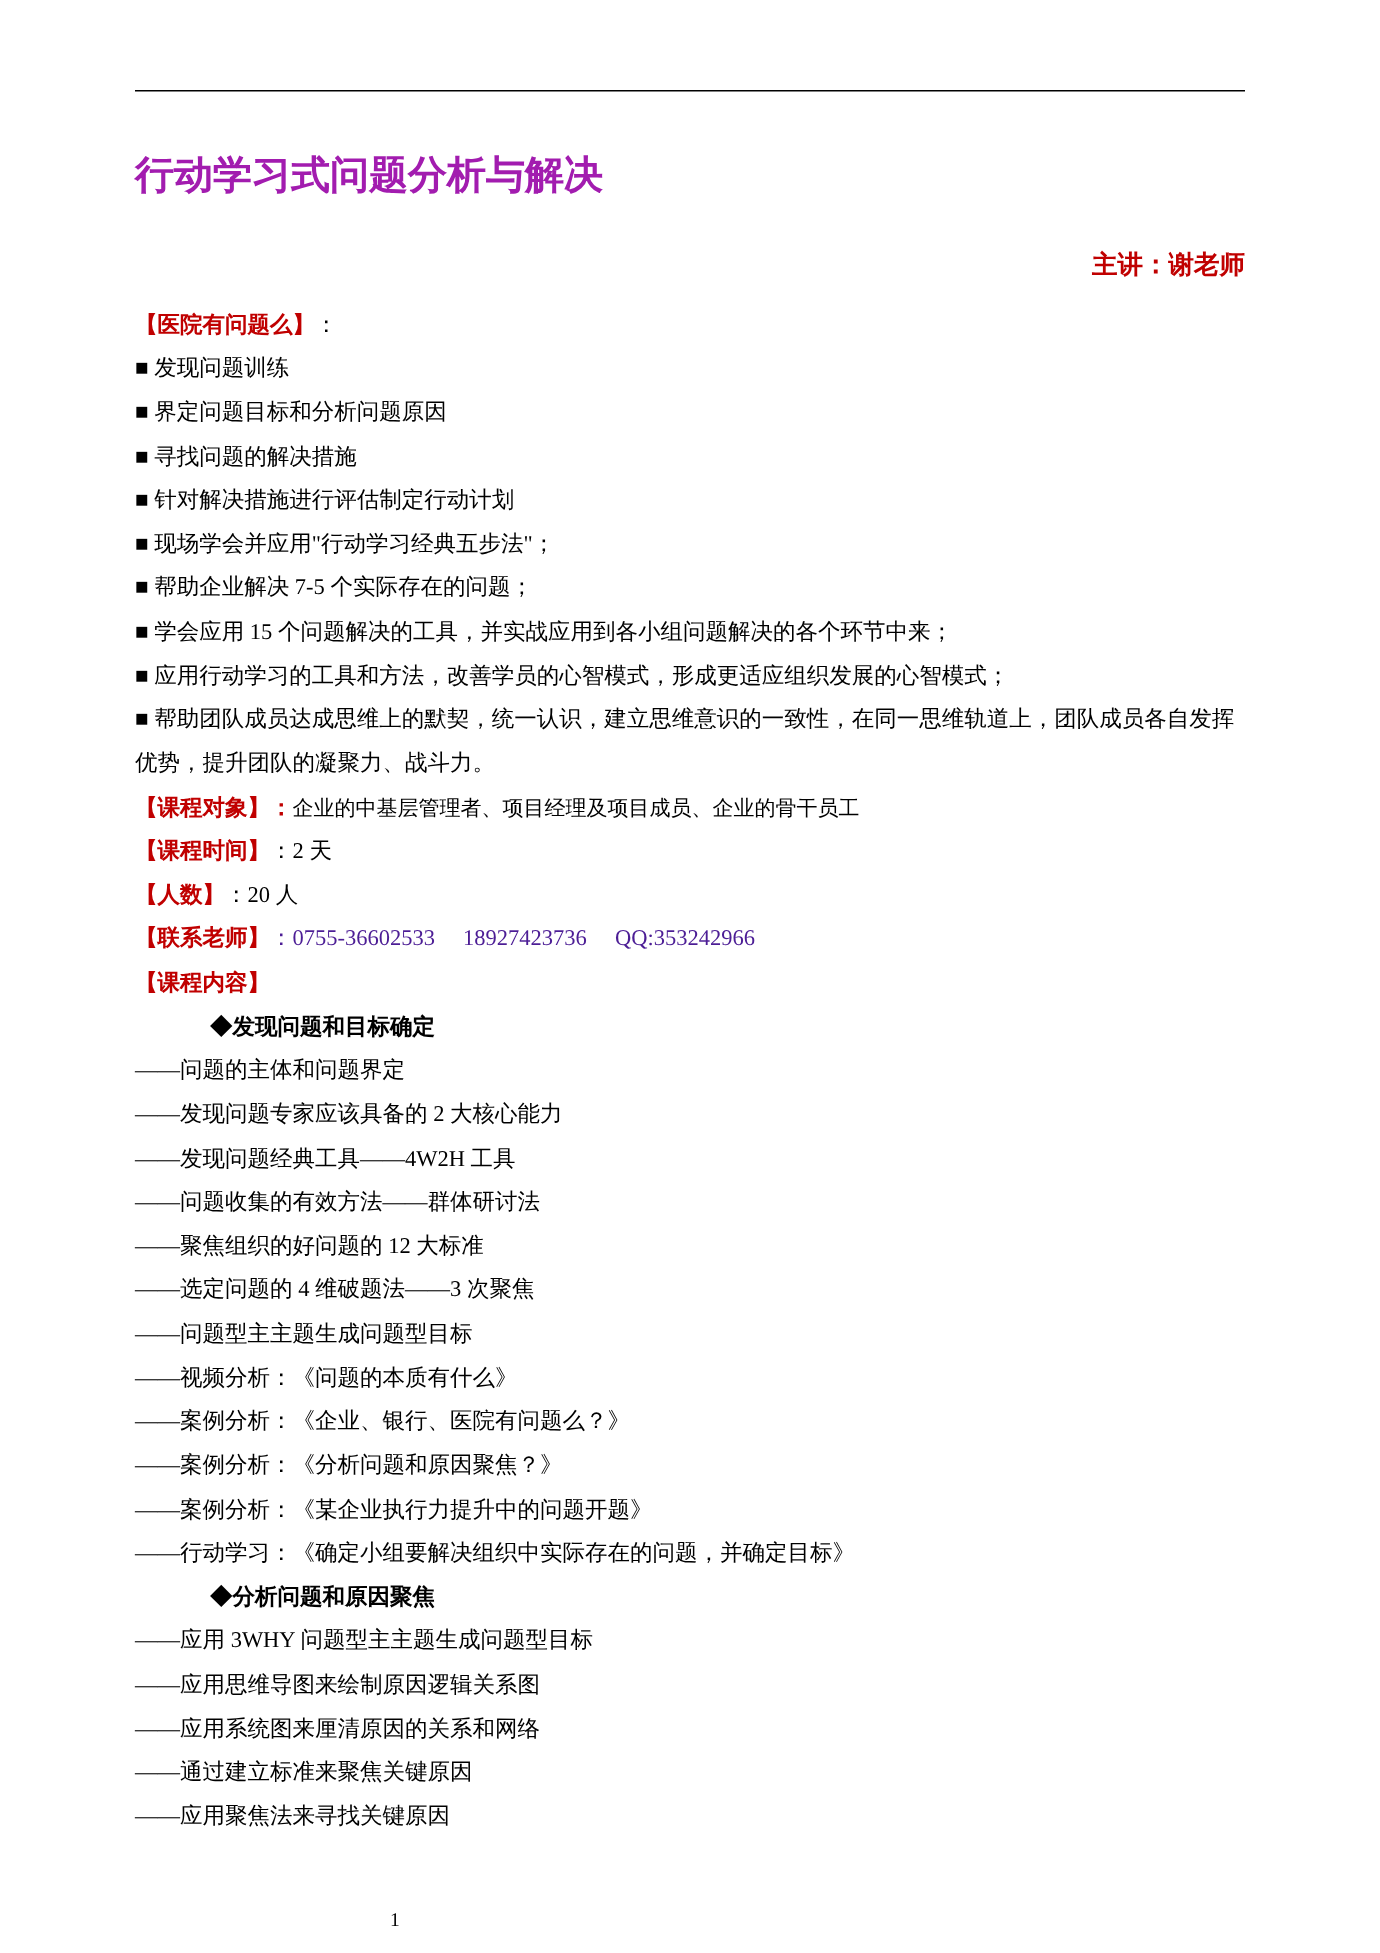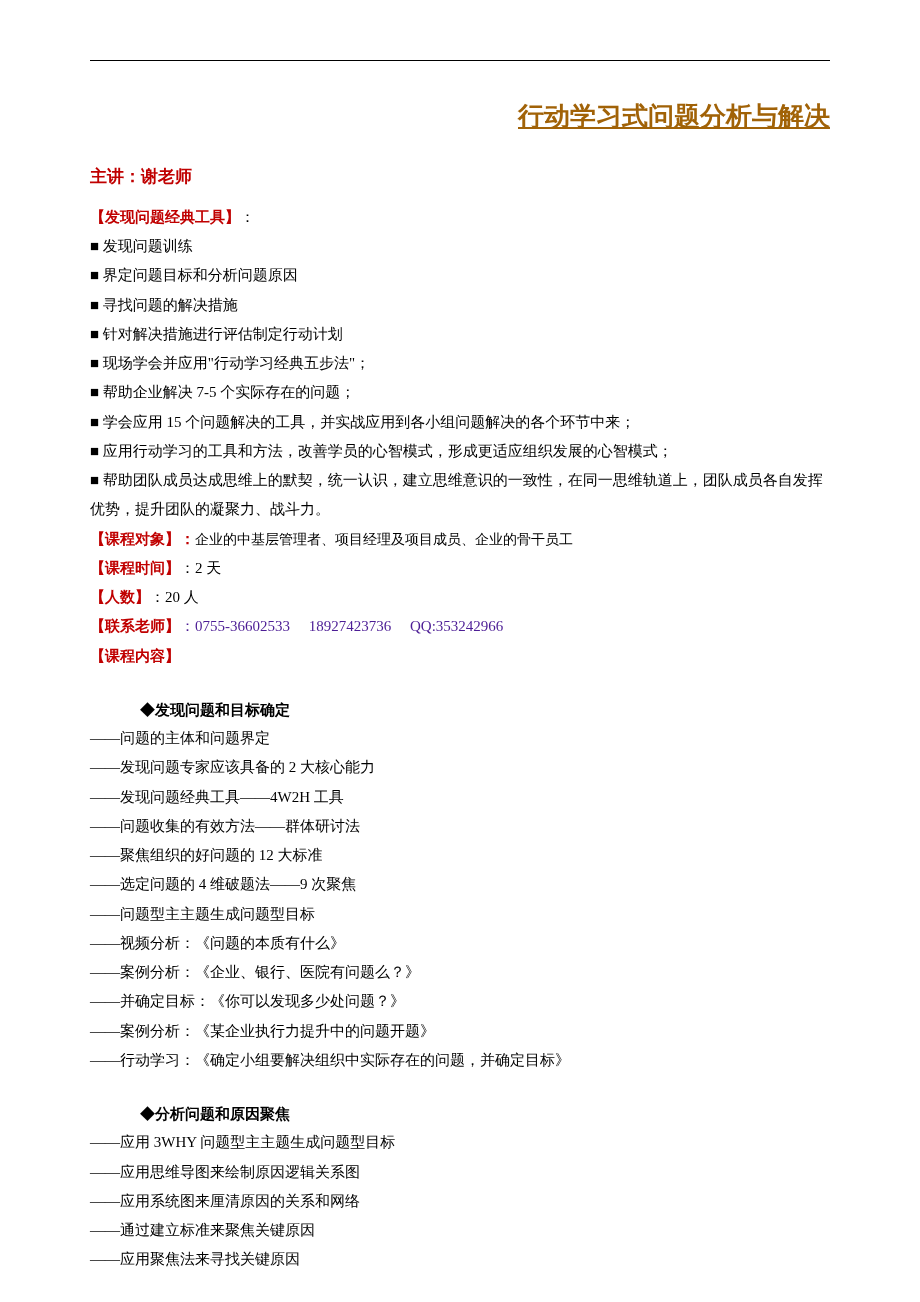--- a/index.html
+++ b/index.html
@@ -10,30 +10,29 @@
       padding: 60px 90px 40px 90px;
       font-size: 15px;
       color: #000;
       line-height: 1.95;
     }
     .hr-top {
       border-top: 1.5px solid #000;
       margin-bottom: 30px;
     }
     .title {
-      text-align: right;
+      text-align: left;
       font-size: 26px;
       font-weight: bold;
-      color: #a16207;
+      color: #a21caf;
       margin-bottom: 18px;
       font-family: "SimHei", "黑体", sans-serif;
-      text-decoration: underline;
     }
     .lecturer {
-      text-align: left;
+      text-align: right;
       font-size: 17px;
       font-weight: bold;
       color: #c00000;
       margin-bottom: 10px;
       font-family: "SimHei", "黑体", sans-serif;
     }
     .section-label {
       color: #c00000;
       font-weight: bold;
     }
@@ -41,22 +40,21 @@
     .bullet-line { }
     .meta-line { }
     .audience-value {
       font-size: 14px;
       font-family: "SimSun", "宋体", serif;
     }
     .contact-value { color: #4c1d95; }
     .subheading {
       font-weight: bold;
       padding-left: 50px;
-      font-family: Liberation Sans, sans-serif;
-      margin-top: 24px;
+      font-family: Liberation Serif, serif;
     }
     .item-line { }
     .page-num {
       text-align: left;
       padding-left: 170px;
       margin-top: 40px;
       font-size: 13px;
     }
   </style>
 </head>
@@ -64,21 +62,21 @@
 
 <div class="hr-top"></div>
 
 <div class="title">行动学习式问题分析与解决</div>
 
 <div class="lecturer">
   <span>主讲：</span><span>谢老师</span>
 </div>
 
 <div>
-  <span class="section-label">【发现问题经典工具】</span><span class="punct">：</span>
+  <span class="section-label">【医院有问题么】</span><span class="punct">：</span>
 </div>
 
 <div class="bullet-line">■ 发现问题训练</div>
 <div class="bullet-line">■ 界定问题目标和分析问题原因</div>
 <div class="bullet-line">■ 寻找问题的解决措施</div>
 <div class="bullet-line">■ 针对解决措施进行评估制定行动计划</div>
 <div class="bullet-line">■ 现场学会并应用"行动学习经典五步法"；</div>
 <div class="bullet-line">■ 帮助企业解决 7-5 个实际存在的问题；</div>
 <div class="bullet-line">■ 学会应用 15 个问题解决的工具，并实战应用到各小组问题解决的各个环节中来；</div>
 <div class="bullet-line">■ 应用行动学习的工具和方法，改善学员的心智模式，形成更适应组织发展的心智模式；</div>
@@ -104,25 +102,25 @@
   <span class="section-label">【课程内容】</span>
 </div>
 
 <div class="subheading">◆发现问题和目标确定</div>
 
 <div class="item-line">——问题的主体和问题界定</div>
 <div class="item-line">——发现问题专家应该具备的 2 大核心能力</div>
 <div class="item-line">——发现问题经典工具——4W2H 工具</div>
 <div class="item-line">——问题收集的有效方法——群体研讨法</div>
 <div class="item-line">——聚焦组织的好问题的 12 大标准</div>
-<div class="item-line">——选定问题的 4 维破题法——9 次聚焦</div>
+<div class="item-line">——选定问题的 4 维破题法——3 次聚焦</div>
 <div class="item-line">——问题型主主题生成问题型目标</div>
 <div class="item-line">——视频分析：《问题的本质有什么》</div>
 <div class="item-line">——案例分析：《企业、银行、医院有问题么？》</div>
-<div class="item-line">——并确定目标：《你可以发现多少处问题？》</div>
+<div class="item-line">——案例分析：《分析问题和原因聚焦？》</div>
 <div class="item-line">——案例分析：《某企业执行力提升中的问题开题》</div>
 <div class="item-line">——行动学习：《确定小组要解决组织中实际存在的问题，并确定目标》</div>
 
 <div class="subheading">◆分析问题和原因聚焦</div>
 
 <div class="item-line">——应用 3WHY 问题型主主题生成问题型目标</div>
 <div class="item-line">——应用思维导图来绘制原因逻辑关系图</div>
 <div class="item-line">——应用系统图来厘清原因的关系和网络</div>
 <div class="item-line">——通过建立标准来聚焦关键原因</div>
 <div class="item-line">——应用聚焦法来寻找关键原因</div>

